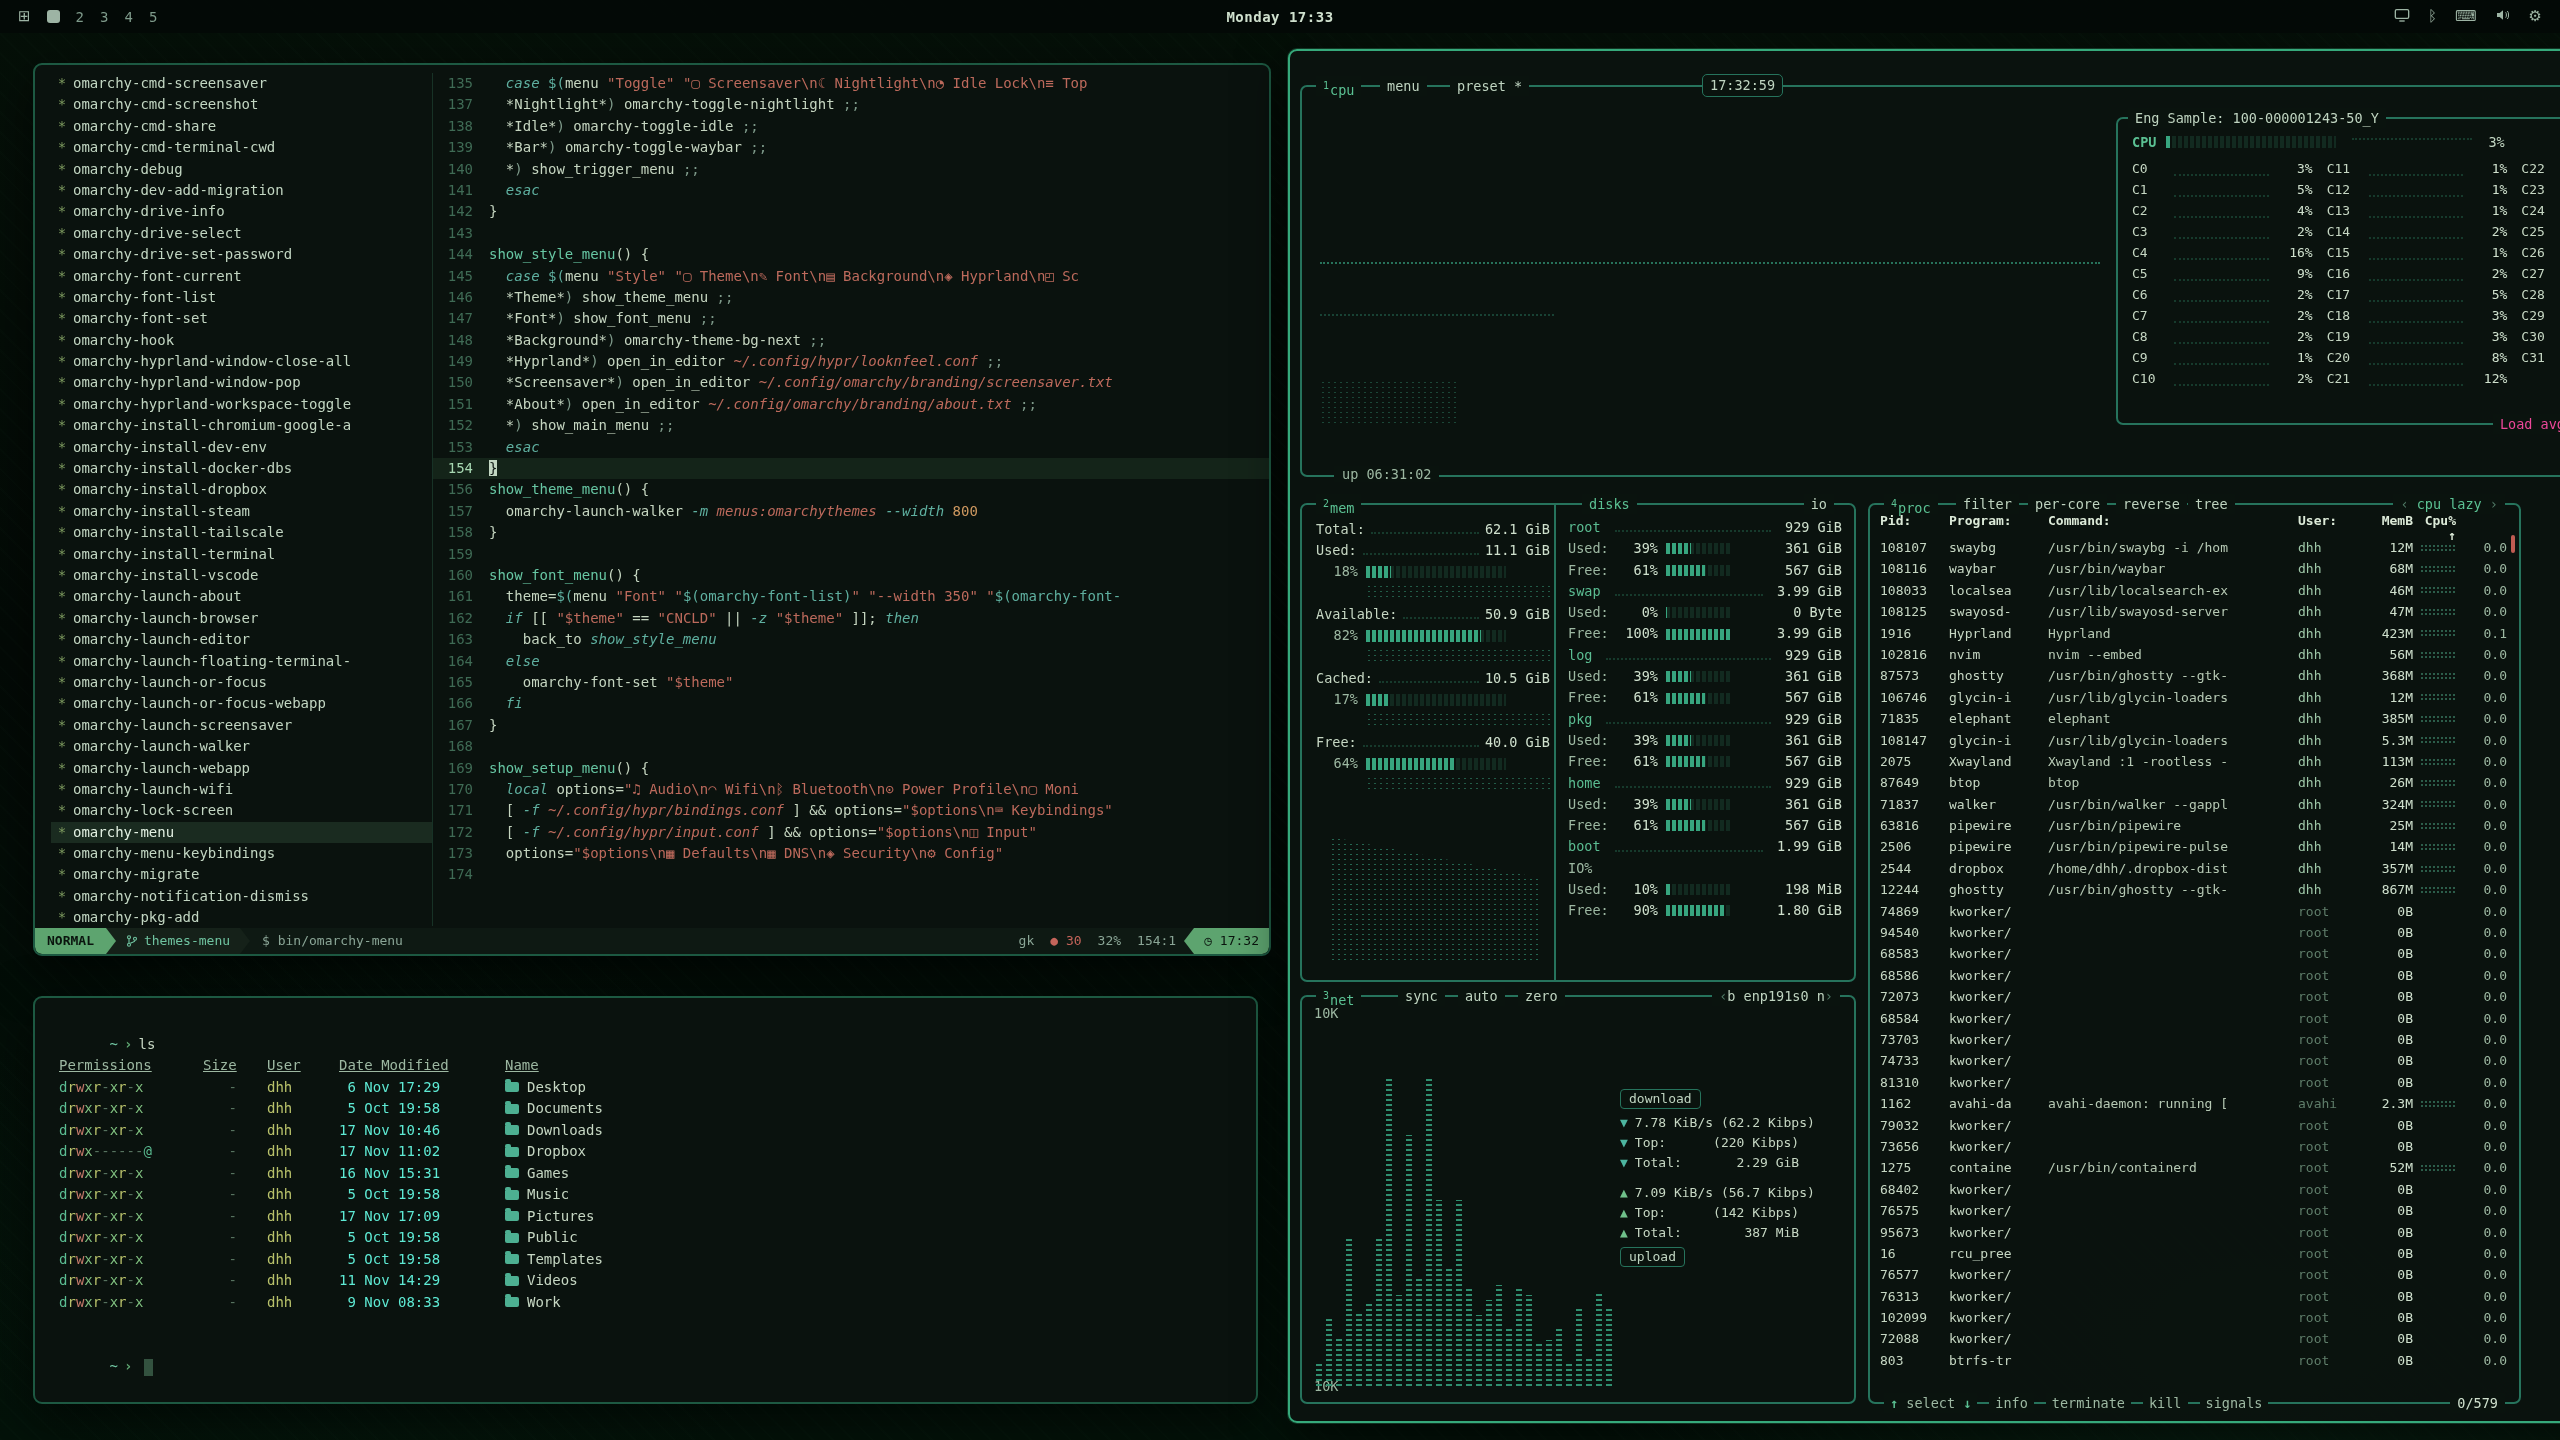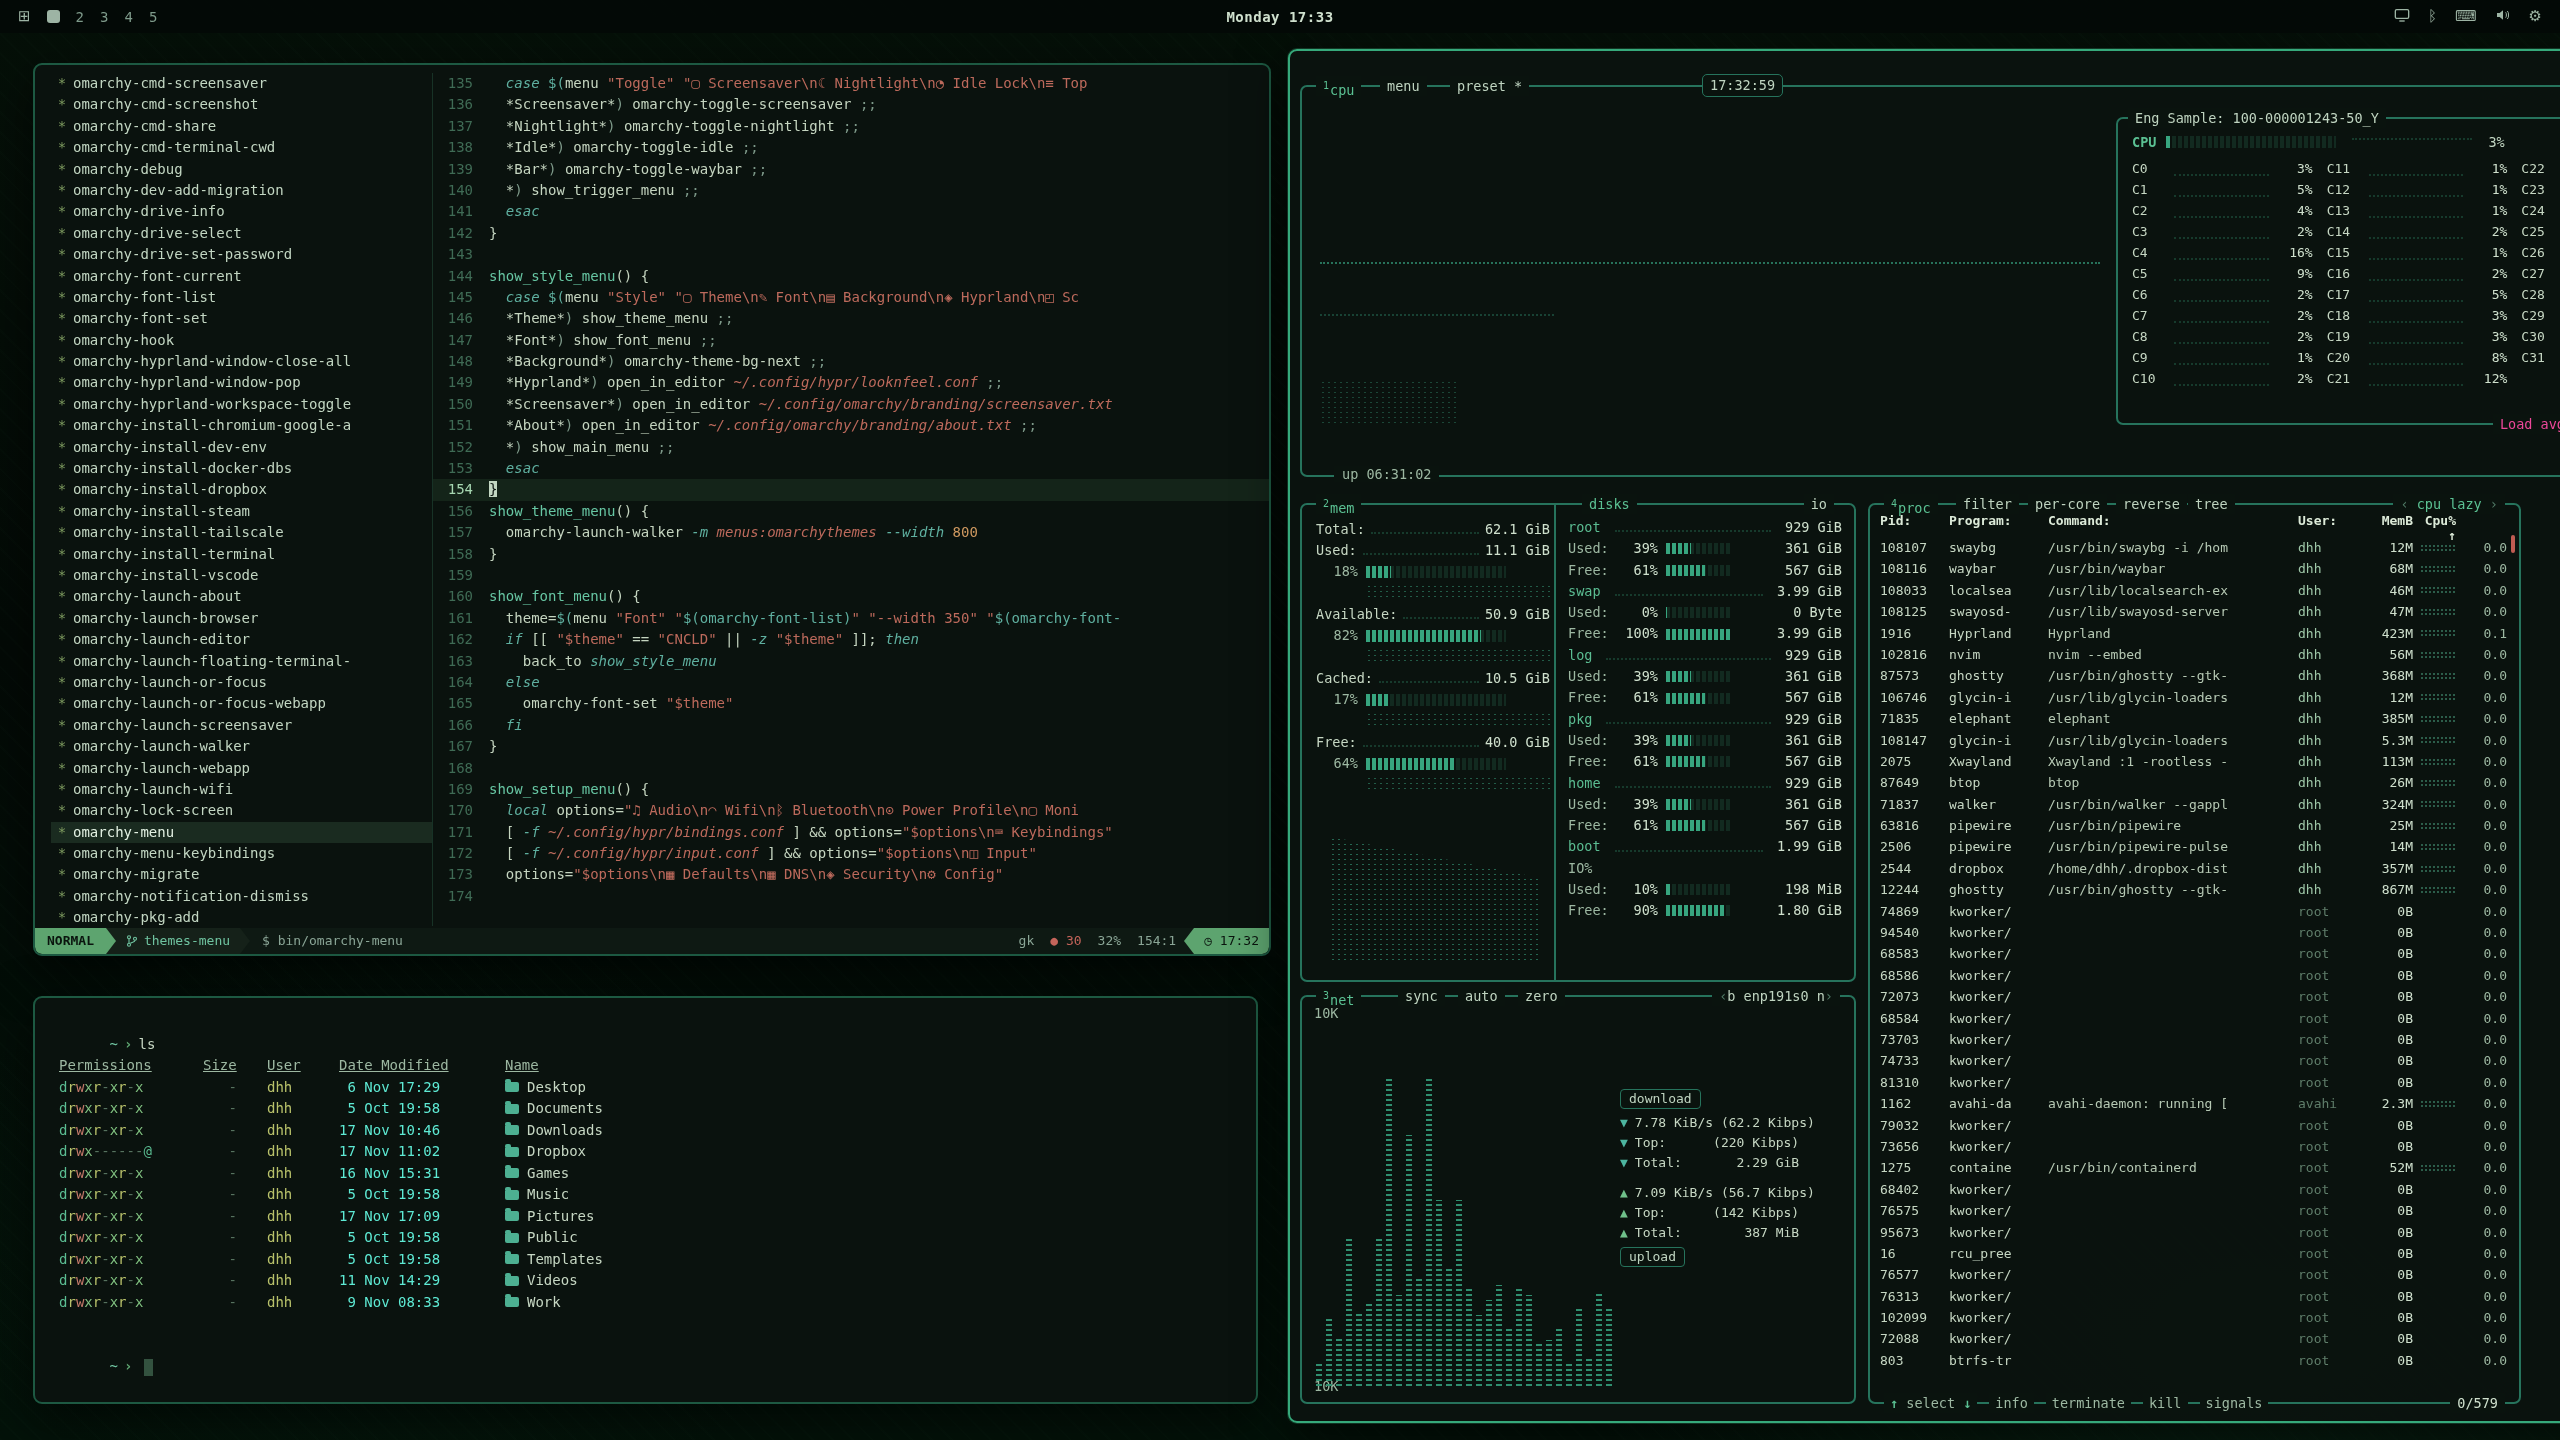--- a/index.html
+++ b/index.html
@@ -223,21 +223,20 @@
           <div class="ft-row"><span class="ft-star">*</span><span class="ft-name">omarchy-launch-wifi</span></div>
           <div class="ft-row"><span class="ft-star">*</span><span class="ft-name">omarchy-lock-screen</span></div>
           <div class="ft-row sel"><span class="ft-star">*</span><span class="ft-name">omarchy-menu</span></div>
           <div class="ft-row"><span class="ft-star">*</span><span class="ft-name">omarchy-menu-keybindings</span></div>
           <div class="ft-row"><span class="ft-star">*</span><span class="ft-name">omarchy-migrate</span></div>
           <div class="ft-row"><span class="ft-star">*</span><span class="ft-name">omarchy-notification-dismiss</span></div>
           <div class="ft-row"><span class="ft-star">*</span><span class="ft-name">omarchy-pkg-add</span></div>
         </div>
       <div id="code-lines">
           <div class="code-row"><span class="lnum">135</span><span class="ltext"><span class="c-p">  </span><span class="c-k">case</span><span class="c-v"> $(</span><span class="c-p">menu </span><span class="c-s">"Toggle" "▢ Screensaver\n☾ Nightlight\n◔ Idle Lock\n≡ Top</span></span></div>
-          <div class="code-row"><span class="lnum">136</span><span class="ltext"><span class="c-p">  *Screensaver*</span><span class="c-o">) </span><span class="c-p">omarchy-toggle-screensaver </span><span class="c-o">;;</span></span></div>
           <div class="code-row"><span class="lnum">137</span><span class="ltext"><span class="c-p">  *Nightlight*</span><span class="c-o">) </span><span class="c-p">omarchy-toggle-nightlight </span><span class="c-o">;;</span></span></div>
           <div class="code-row"><span class="lnum">138</span><span class="ltext"><span class="c-p">  *Idle*</span><span class="c-o">) </span><span class="c-p">omarchy-toggle-idle </span><span class="c-o">;;</span></span></div>
           <div class="code-row"><span class="lnum">139</span><span class="ltext"><span class="c-p">  *Bar*</span><span class="c-o">) </span><span class="c-p">omarchy-toggle-waybar </span><span class="c-o">;;</span></span></div>
           <div class="code-row"><span class="lnum">140</span><span class="ltext"><span class="c-p">  *</span><span class="c-o">) </span><span class="c-p">show_trigger_menu </span><span class="c-o">;;</span></span></div>
           <div class="code-row"><span class="lnum">141</span><span class="ltext"><span class="c-k">  esac</span></span></div>
           <div class="code-row"><span class="lnum">142</span><span class="ltext"><span class="c-p">}</span></span></div>
           <div class="code-row"><span class="lnum">143</span><span class="ltext"></span></div>
           <div class="code-row"><span class="lnum">144</span><span class="ltext"><span class="c-f">show_style_menu</span><span class="c-p">() {</span></span></div>
           <div class="code-row"><span class="lnum">145</span><span class="ltext"><span class="c-p">  </span><span class="c-k">case</span><span class="c-v"> $(</span><span class="c-p">menu </span><span class="c-s">"Style" "▢ Theme\n✎ Font\n▤ Background\n◈ Hyprland\n◰ Sc</span></span></div>
           <div class="code-row"><span class="lnum">146</span><span class="ltext"><span class="c-p">  *Theme*</span><span class="c-o">) </span><span class="c-p">show_theme_menu </span><span class="c-o">;;</span></span></div>

